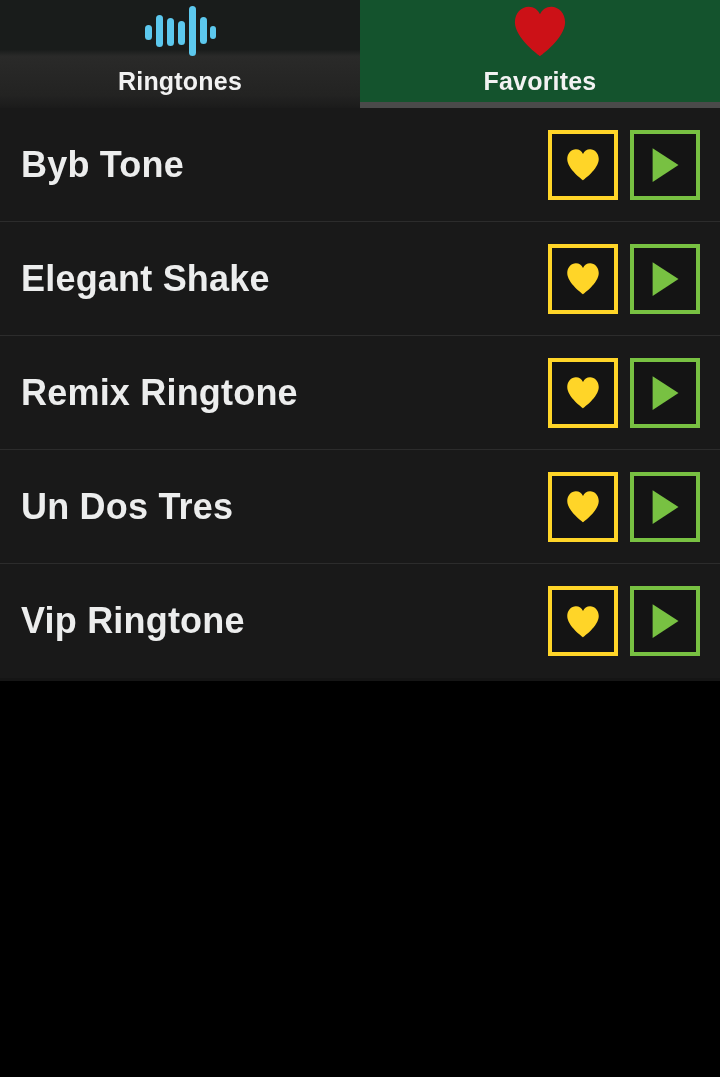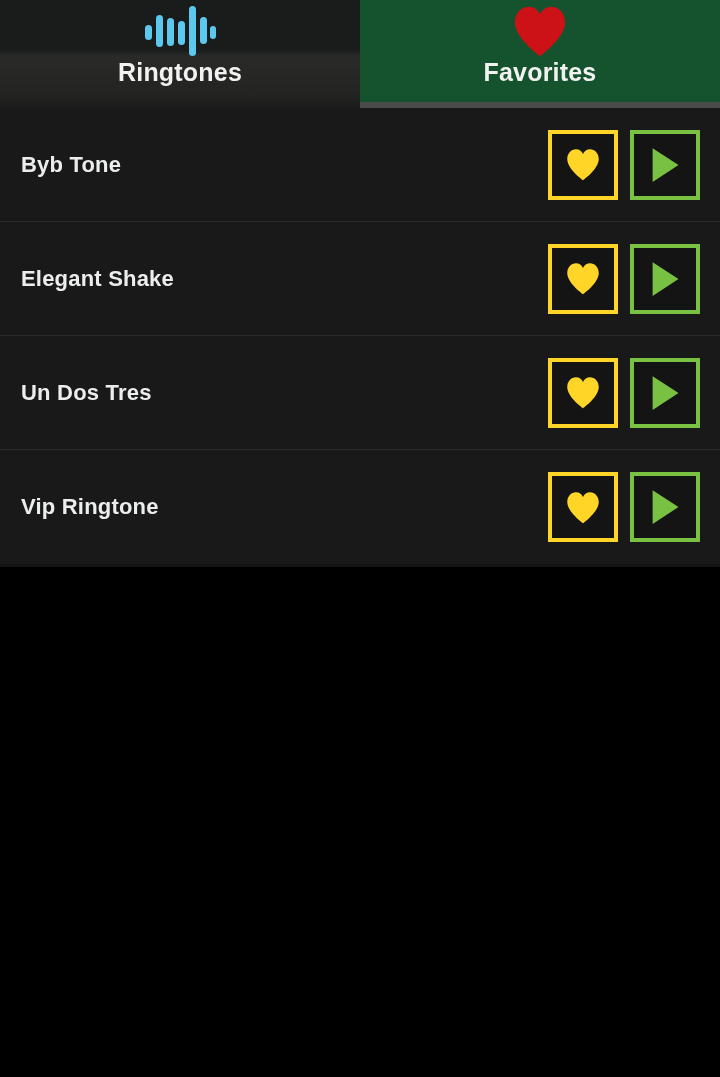--- a/index.html
+++ b/index.html
@@ -61,21 +61,21 @@
     justify-content: center;
     padding-top: 4px;
     box-sizing: border-box;
   }
   .tab-label {
     font-size: 25px;
     font-weight: bold;
     color: #f2f2f2;
     letter-spacing: 0.2px;
     line-height: 1;
-    margin-top: 2px;
+    margin-top: 11px;
     position: relative;
     z-index: 2;
   }
 
   
   .list {
     width: 720px;
     background: #151515;
   }
   .row {
@@ -88,21 +88,21 @@
     border-bottom: 1px solid #2c2c2c;
     cursor: pointer;
   }
   .row:last-child {
     border-bottom: none;
     gap: 12px;
   }
   .row-title {
     flex: 1 1 auto;
     padding-left: 21px;
-    font-size: 22px;
+    font-size: 36px;
     font-weight: bold;
     color: #eceded;
     letter-spacing: 0.2px;
     white-space: nowrap;
     overflow: hidden;
   }
   .row-actions {
     display: flex;
     align-items: center;
     gap: 12px;
@@ -204,20 +204,35 @@
           </svg>
         </div>
         <div class="act-btn play">
           <svg width="30" height="36" viewBox="0 0 26 32" aria-hidden="true">
             <path fill="#78c142" d="M2 1 L25 16 L2 31 Z"></path>
           </svg>
         </div>
       </div>
     </div>
 
+    <div class="row">
+      <div class="row-title">Remix Ringtone</div>
+      <div class="row-actions">
+        <div class="act-btn fav">
+          <svg width="36" height="33" viewBox="0 0 32 29" aria-hidden="true">
+            <path fill="#ffd528" d="M16 28.5 C16 28.5 2 18.6 2 9.6 C2 4.6 5.6 1 9.7 1 C12.6 1 14.9 2.7 16 5.2 C17.1 2.7 19.4 1 22.3 1 C26.4 1 30 4.6 30 9.6 C30 18.6 16 28.5 16 28.5 Z"></path>
+          </svg>
+        </div>
+        <div class="act-btn play">
+          <svg width="30" height="36" viewBox="0 0 26 32" aria-hidden="true">
+            <path fill="#78c142" d="M2 1 L25 16 L2 31 Z"></path>
+          </svg>
+        </div>
+      </div>
+    </div>
 
     <div class="row">
       <div class="row-title">Un Dos Tres</div>
       <div class="row-actions">
         <div class="act-btn fav">
           <svg width="36" height="33" viewBox="0 0 32 29" aria-hidden="true">
             <path fill="#ffd528" d="M16 28.5 C16 28.5 2 18.6 2 9.6 C2 4.6 5.6 1 9.7 1 C12.6 1 14.9 2.7 16 5.2 C17.1 2.7 19.4 1 22.3 1 C26.4 1 30 4.6 30 9.6 C30 18.6 16 28.5 16 28.5 Z"></path>
           </svg>
         </div>
         <div class="act-btn play">

